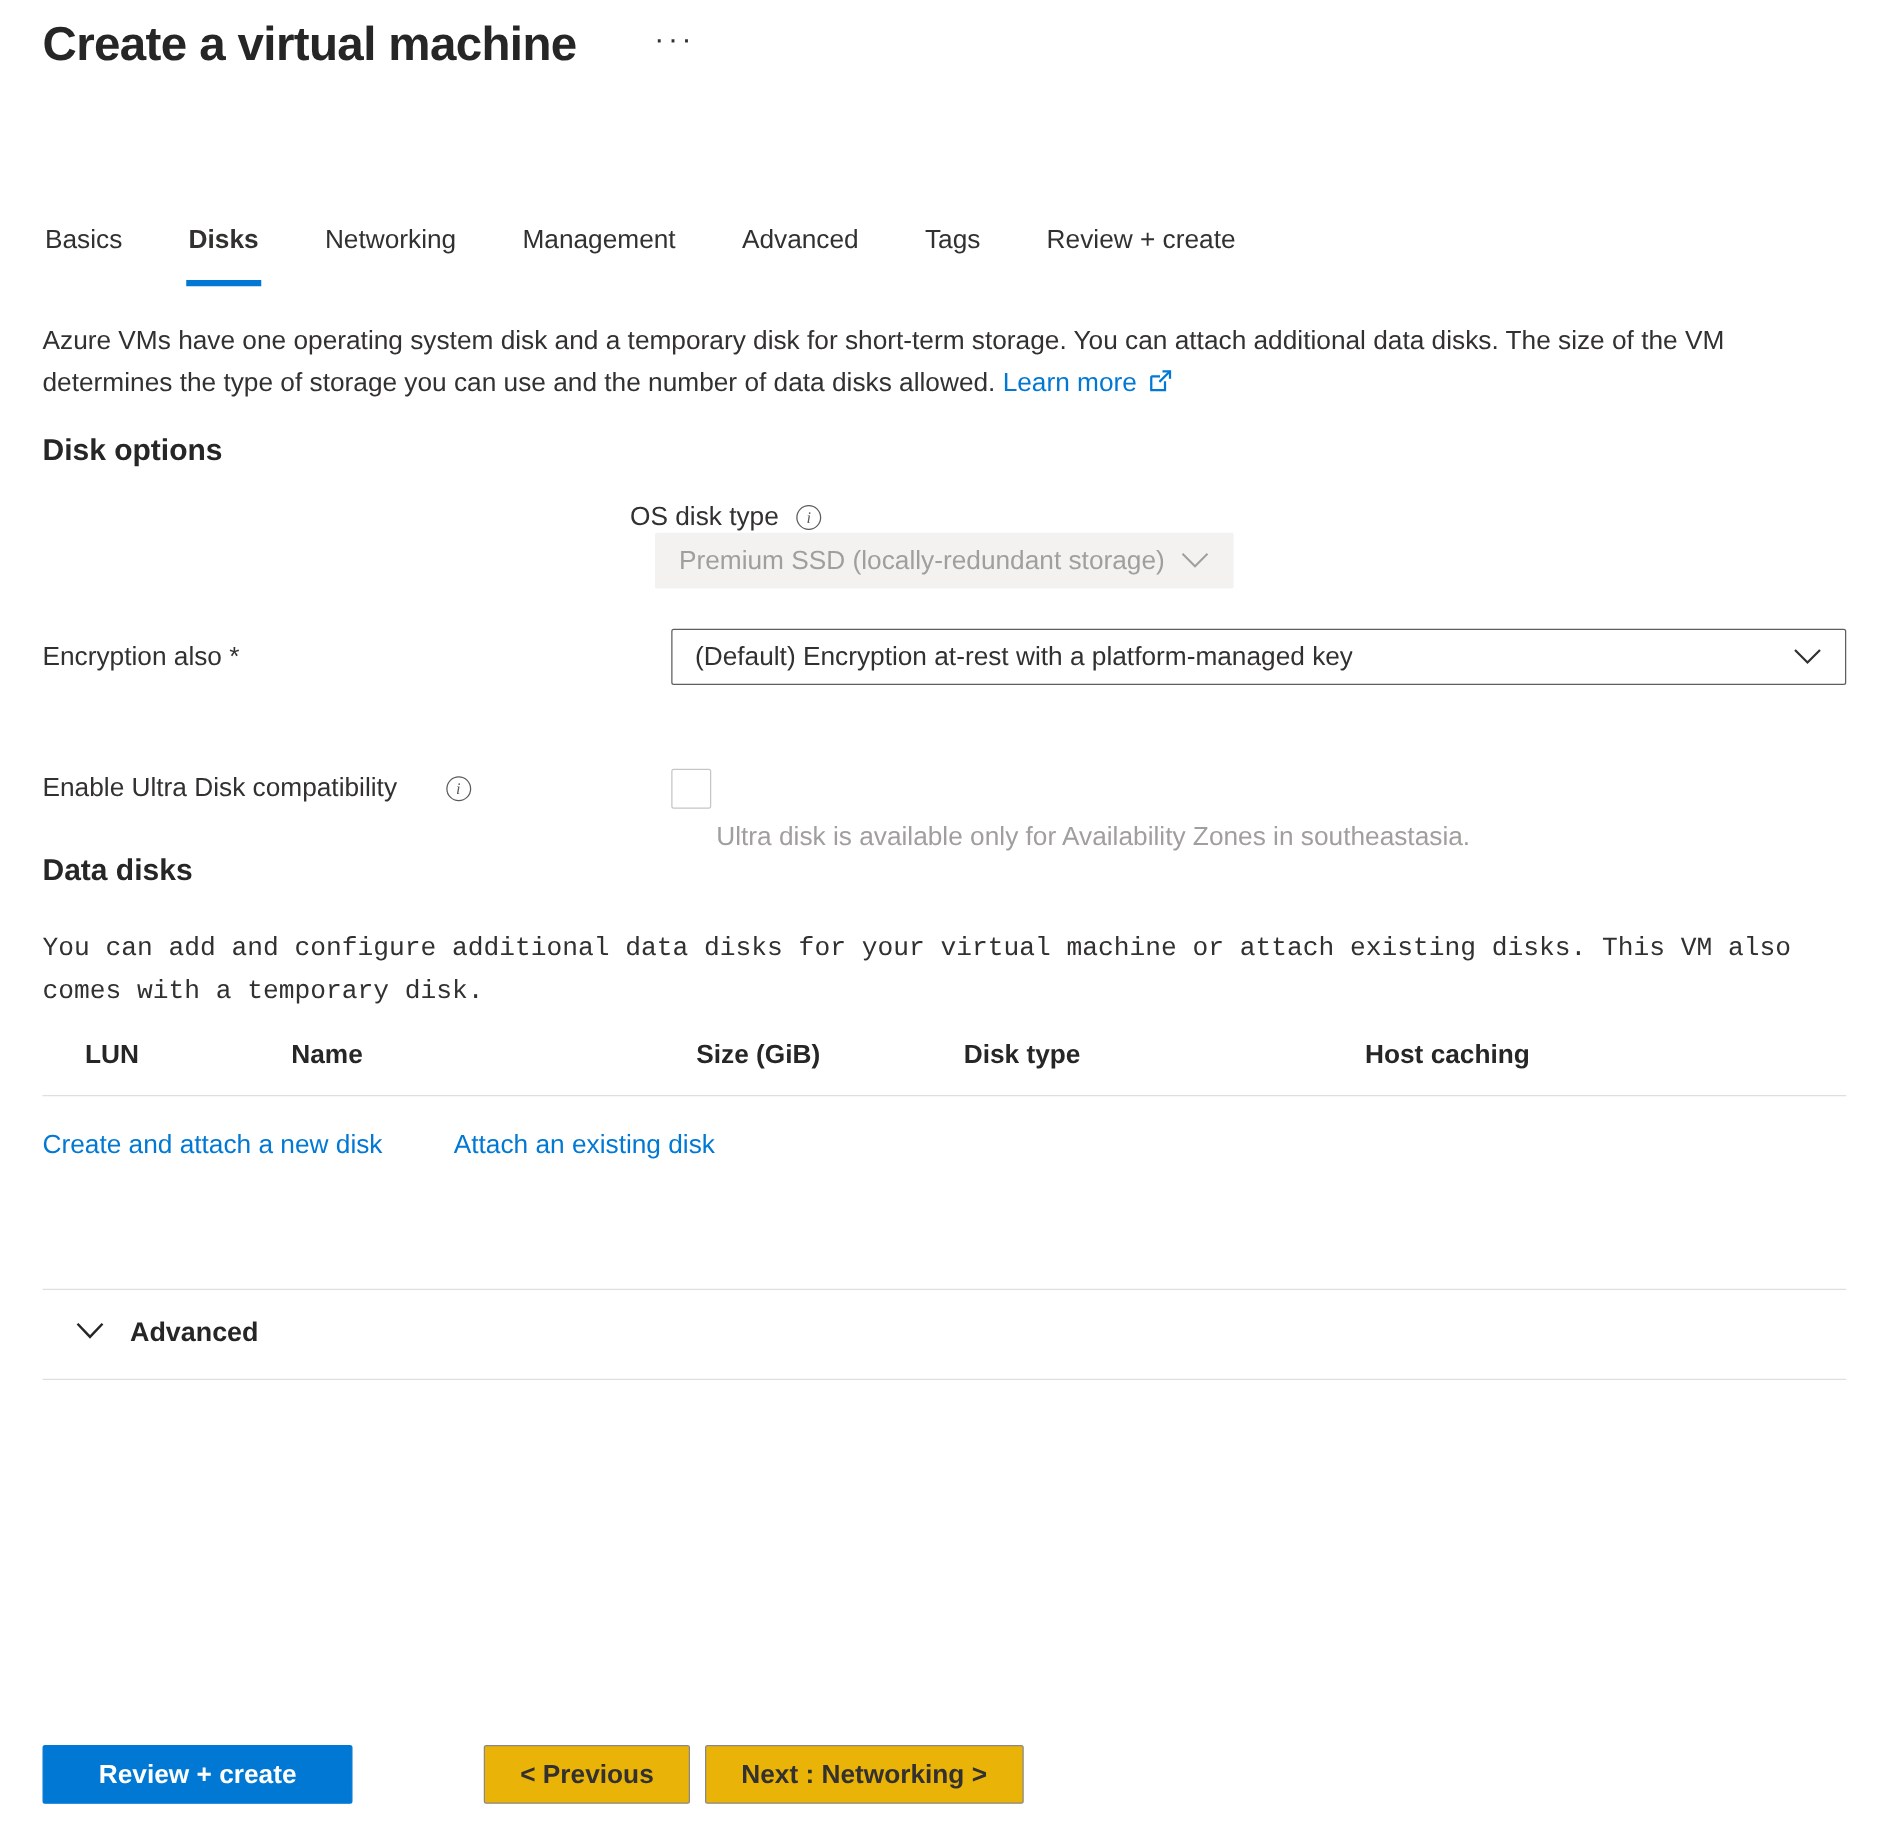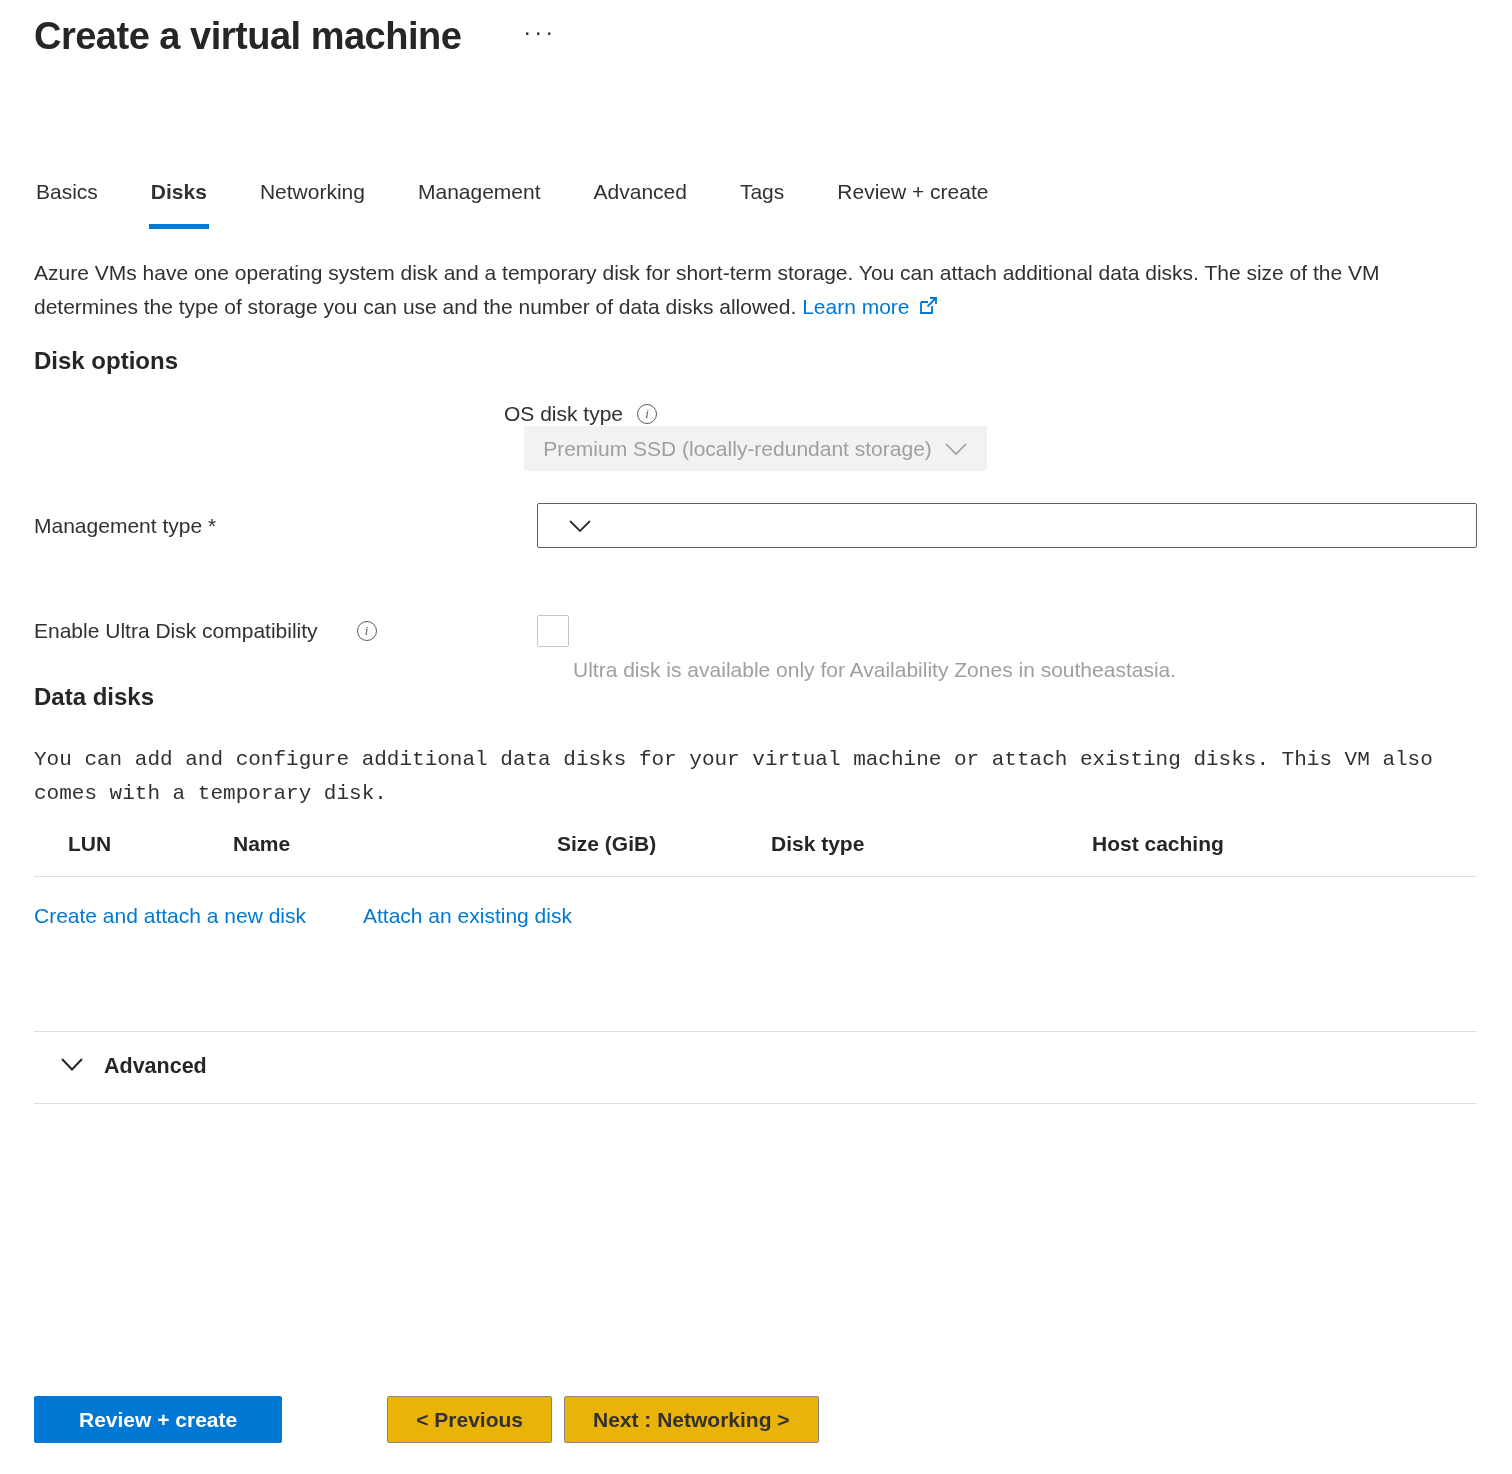--- a/index.html
+++ b/index.html
@@ -173,24 +173,25 @@
         <span class="select-value">Premium SSD (locally-redundant storage)</span>
         <span class="chev"><svg width="24" height="14" viewBox="0 0 24 14">
               <path d="M2 2 L12 12 L22 2" fill="none" stroke="#a19f9d" stroke-width="1.6"></path>
             </svg></span>
       </div>
     </div>
   </div>
 
   <div class="form-row row-enc">
     <div class="label-col">
-      <span>Management type *</span>
+      <span>Encryption also *</span>
     </div>
     <div class="control-col">
       <div class="select-box select-enabled">
+        <span class="select-value">(Default) Encryption at-rest with a platform-managed key</span>
         <span class="chev"><svg width="24" height="14" viewBox="0 0 24 14">
               <path d="M2 2 L12 12 L22 2" fill="none" stroke="#323130" stroke-width="1.8"></path>
             </svg></span>
       </div>
     </div>
   </div>
 
   <div class="form-row row-ultra">
     <div class="label-col">
       <span>Enable Ultra Disk compatibility</span>

